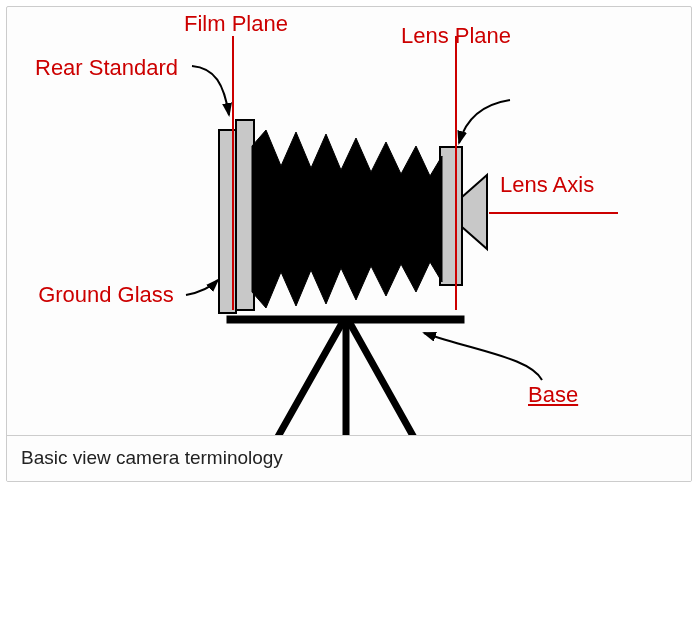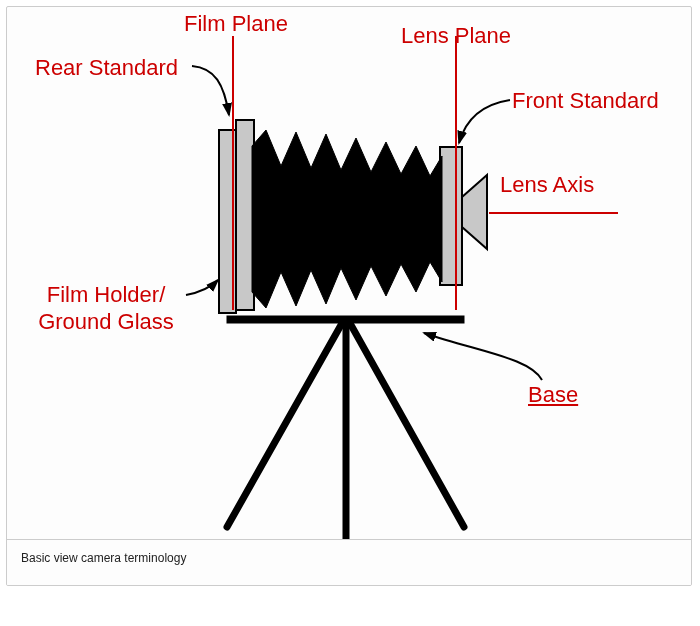--- a/index.html
+++ b/index.html
@@ -8,21 +8,21 @@
     width: 700px;
     height: 626px;
     background: #ffffff;
     font-family: "Liberation Sans", sans-serif;
   }
   .figure-box {
     position: absolute;
     left: 6px;
     top: 6px;
     width: 686px;
-    height: 580px;
+    height: 476px;
     border: 1px solid var(--frame_border);
     border-radius: 2px;
     background: var(--background);
     box-sizing: border-box;
     overflow: hidden;
   }
   .diagram {
     position: absolute;
     left: 0; top: 0;
     width: 684px;
@@ -43,21 +43,21 @@
   .label.centered { text-align: center; }
   .caption-bar {
     position: absolute;
     left: 0;
     bottom: 0;
     width: 100%;
     height: 46px;
     border-top: 1px solid var(--frame_border);
     box-sizing: border-box;
     padding: 11px 14px;
-    font-size: 12px;
+    font-size: 19px;
     color: var(--caption_text);
     background: var(--background);
   }
   
   .gray-part { fill: var(--standard_fill); stroke: var(--diagram_black); stroke-width: 2px; }
   .black-part { fill: var(--diagram_black); stroke: var(--diagram_black); stroke-width: 1px; }
   .red-line { stroke: var(--line_red); stroke-width: 2px; fill: none; }
   .tripod-leg { stroke: var(--diagram_black); stroke-width: 7px; stroke-linecap: round; }
   .arrow { fill: none; stroke: var(--diagram_black); stroke-width: 2px; }
 </style>
@@ -101,26 +101,24 @@
       <path d="M 179,288 C 195,285 204,280 211,273" class="arrow" marker-end="url(#arrowhead)"></path>
       <path d="M 535,373 C 523,351 473,345 417,326" class="arrow" marker-end="url(#arrowhead)"></path>
     </svg>
 
     <div class="label centered" style="left:129px; top:4px; width:200px;">Film Plane</div>
 
     <div class="label centered" style="left:349px; top:4px; width:200px;margin-top:12px;">Lens Plane</div>
 
     <div class="label" style="left:28px; top:48px;">Rear Standard</div>
 
-    <div class="label" style="left:505px; top:81px;">Front Standard</div>
 
     <div class="label" style="left:493px; top:165px;">Lens Axis</div>
 
     <div class="label centered" style="left:4px; top:274px; width:190px; line-height:27px;">
-      <div>Film Holder/</div>
       <div>Ground Glass</div>
     </div>
 
     <div class="label" style="left:521px; top:375px;text-decoration:underline;">Base</div>
 
   </div>
 
   <div class="caption-bar">Basic view camera terminology</div>
 
 </div>

